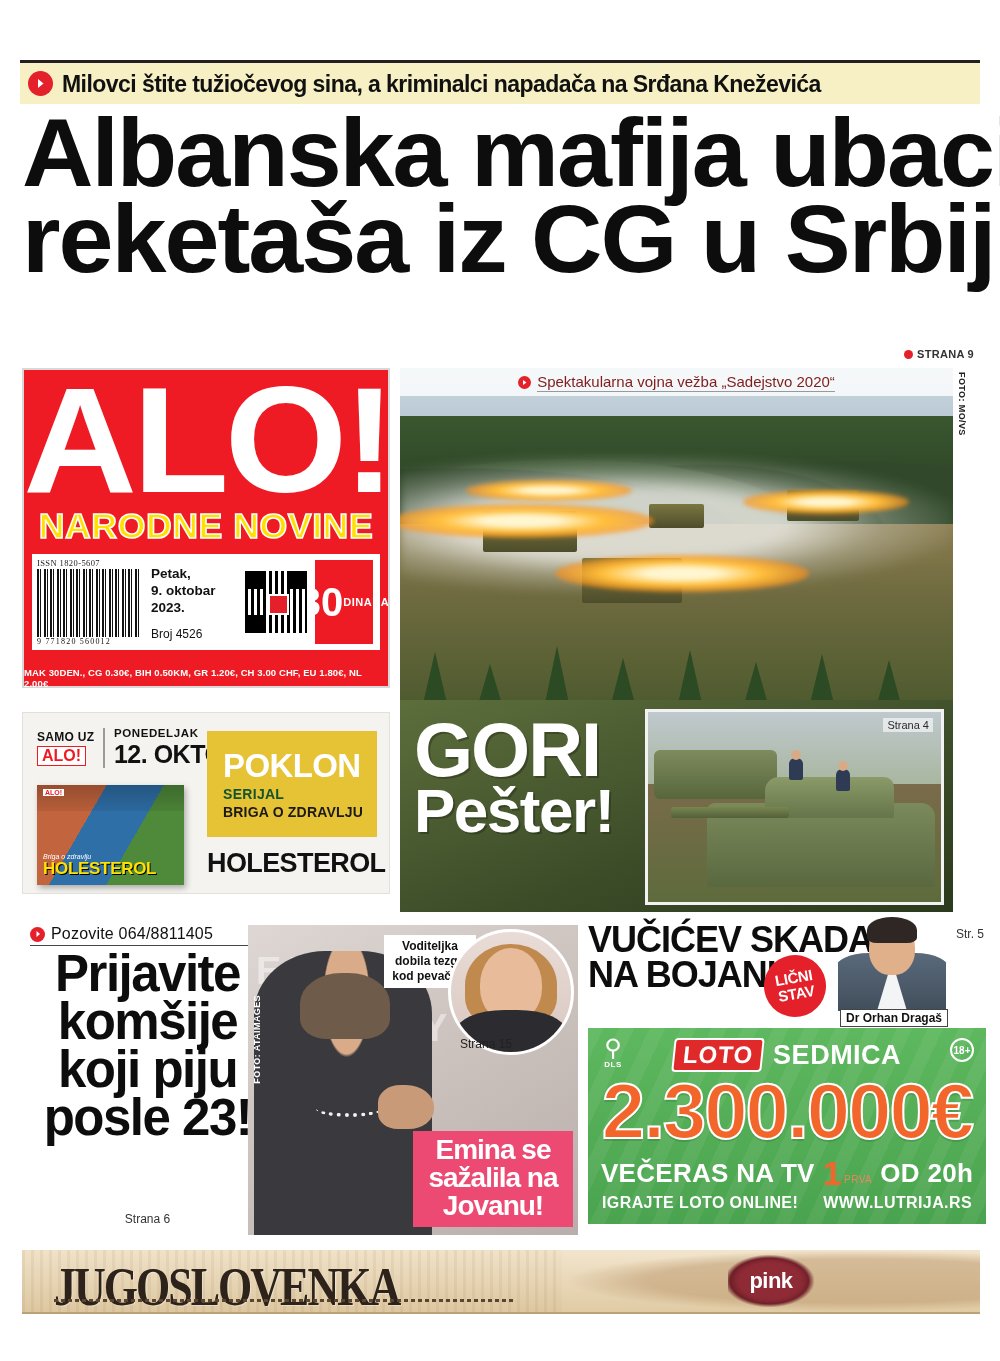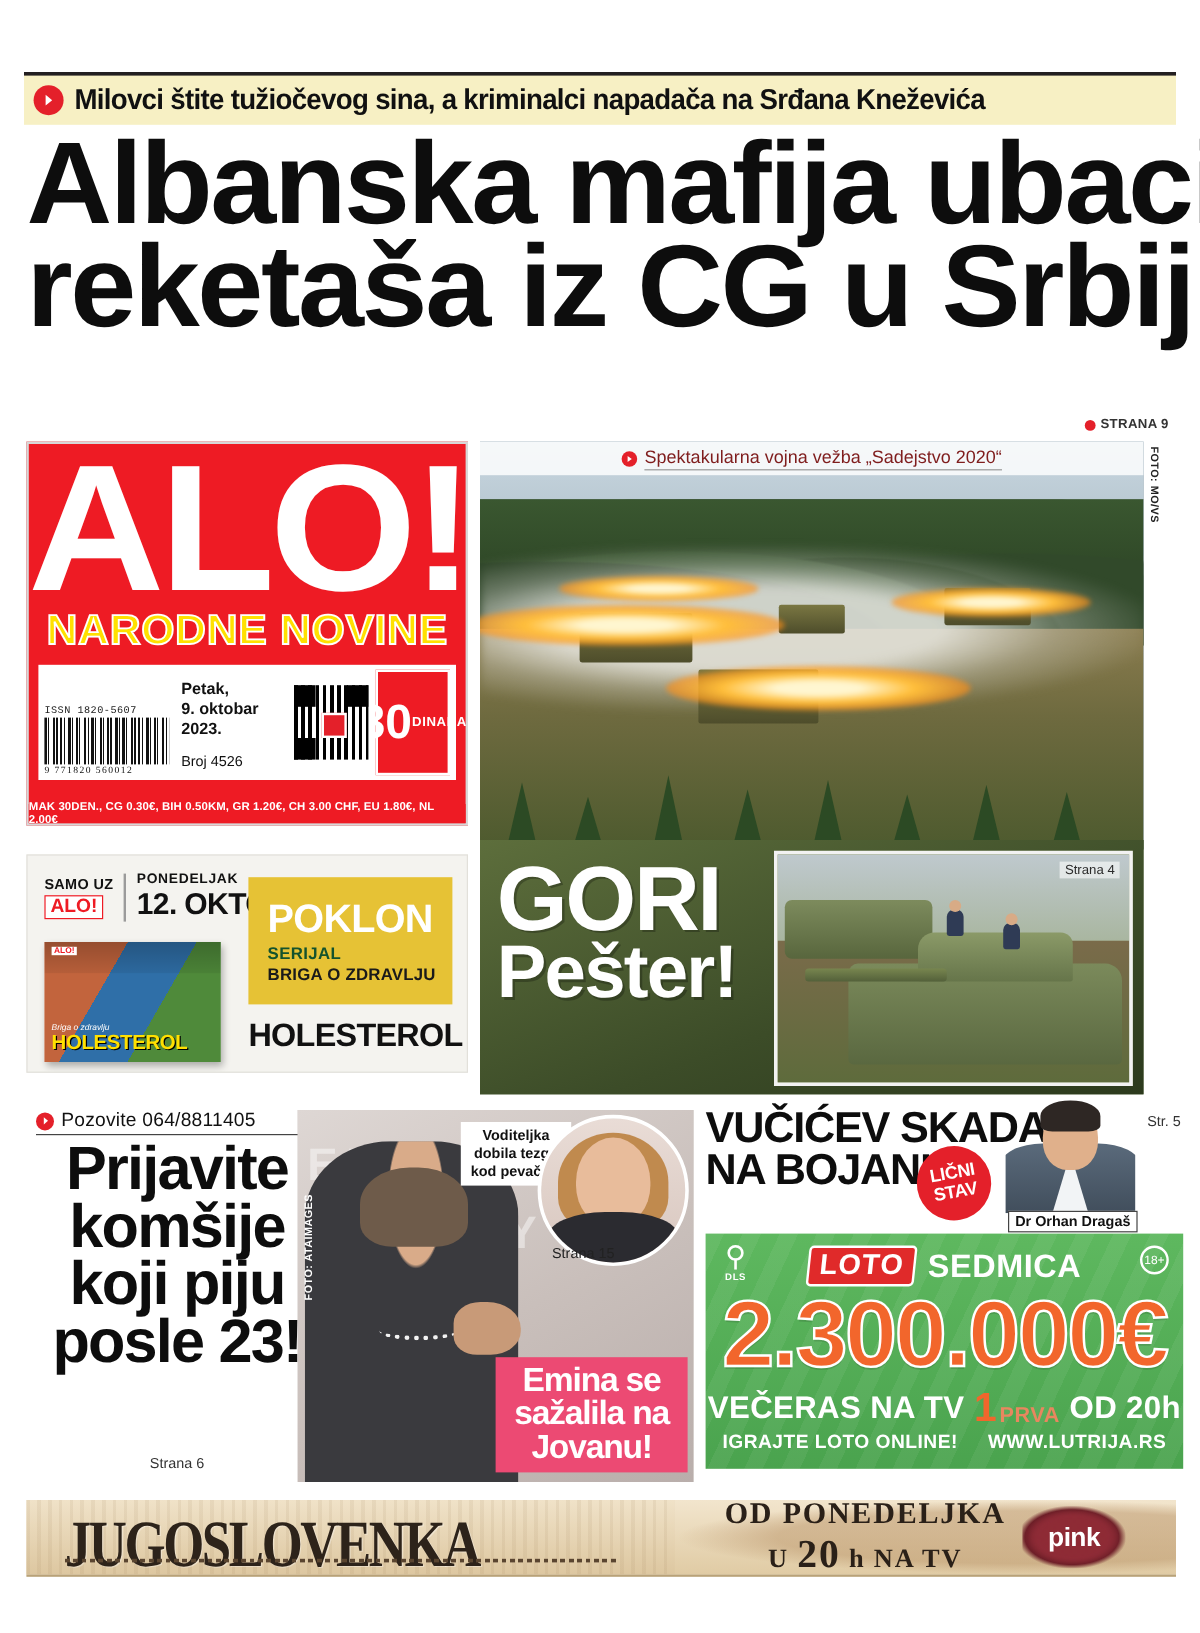--- a/index.html
+++ b/index.html
@@ -69,21 +69,21 @@
     text-align:center; color:#ffe000; font-weight:bold;
     font-size:35px; letter-spacing:0.5px; margin-top:6px;
     -webkit-text-stroke:1.5px #ffffff;
     transform:scaleX(1.02);
   }
   .info-strip {
     margin-top:8px; background:#fff; height:96px;
     display:flex; align-items:stretch; padding:4px 5px; gap:6px;
   }
   .barcode-box { width:104px; display:flex; flex-direction:column; }
-  .issn { font-size:8.5px; color:#222; letter-spacing:0.4px; white-space:nowrap; font-family:Liberation Mono, monospace;margin-top:29px;}
+  .issn { font-size:8.5px; color:#222; letter-spacing:0.4px; white-space:nowrap; font-family:Liberation Serif, serif;}
   .barcode {
     flex:1; margin-top:1px;
     background:repeating-linear-gradient(90deg,
       #111 0 2px, #fff 2px 3px, #111 3px 4px, #fff 4px 7px,
       #111 7px 9px, #fff 9px 10px, #111 10px 11px, #fff 11px 13px);
   }
   .barcode-num { font-size:8px; letter-spacing:1.2px; color:#111; font-family:"Liberation Serif", serif; }
   .date-box { flex:1; padding-left:4px; padding-top:8px; }
   .date-box .d1 { font-size:13.5px; font-weight:bold; color:#111; line-height:1.25; }
   .date-box .d2 { font-size:12px; color:#111; margin-top:10px; }
@@ -425,41 +425,41 @@
   }
   .loto-logo {
     background:#e02a2a; color:#fff; font-weight:bold; font-size:24px;
     padding:1px 8px; border-radius:4px; letter-spacing:1px;
     border:2px solid #fff; transform:skewX(-6deg);
   }
   .sedmica { color:#fff; font-weight:bold; font-size:27px; letter-spacing:0.5px; }
   .badge18 {
     position:absolute; right:12px; top:10px; width:24px; height:24px;
     border-radius:50%; border:2px solid #fff; color:#fff;
-    display:flex; align-items:center; justify-content:center; font-size:10px; font-weight:normal;
+    display:flex; align-items:center; justify-content:center; font-size:10px; font-weight:bold;
   }
   .jackpot {
     position:absolute; left:0; right:0; top:44px; text-align:center;
     font-size:78px; font-weight:bold; color:#f2662c; line-height:1;
     letter-spacing:-2px;
     -webkit-text-stroke:2px #ffffff;
     text-shadow:0 3px 0 rgba(0,0,0,.12);
   }
   .veceras {
     position:absolute; left:0; right:0; top:128px;
     display:flex; align-items:center; justify-content:center; gap:8px;
     color:#fff; font-weight:bold; font-size:26px; letter-spacing:0.3px;
   }
   .prva-logo {
     display:inline-flex; align-items:center; gap:2px;
   }
   .prva-1 {
     font-size:34px; font-weight:bold; color:#f2662c; line-height:1;
   }
-  .prva-word { font-size:18px; font-weight:bold; color:#e8875f; letter-spacing:0.5px;margin-top:12px; }
+  .prva-word { font-size:10px; font-weight:normal; color:#e8875f; letter-spacing:0.5px;margin-top:12px; }
   .loto-foot {
     position:absolute; left:14px; right:14px; bottom:12px;
     display:flex; justify-content:space-between; align-items:center;
     color:#fff; font-weight:bold; font-size:16px; letter-spacing:0.4px;
   }
 
   
   .bottom-banner {
     position:absolute; left:22px; top:1250px; width:958px; height:64px;
     background:linear-gradient(#eedfc4,#dcc59c);
@@ -713,27 +713,19 @@
       <span>WWW.LUTRIJA.RS</span>
     </div>
   </div>
 
   <div class="bottom-banner">
     <div class="jug-left">
       <span class="jug-title">JUGOSLOVENKA</span>
       <span class="jug-underline"></span>
     </div>
     <div class="jug-right">
-      <div class="od-pon">
-        <div class="r1">OD PONEDELJKA</div>
-        <div class="r2">
-          <span>U</span>
-          <span class="big20">20</span>
-          <span>h NA TV</span>
-        </div>
-      </div>
       <div class="pink-splat">
         <span class="pink-word">pink</span>
       </div>
     </div>
   </div>
 
 </div>
 
 </body></html>

